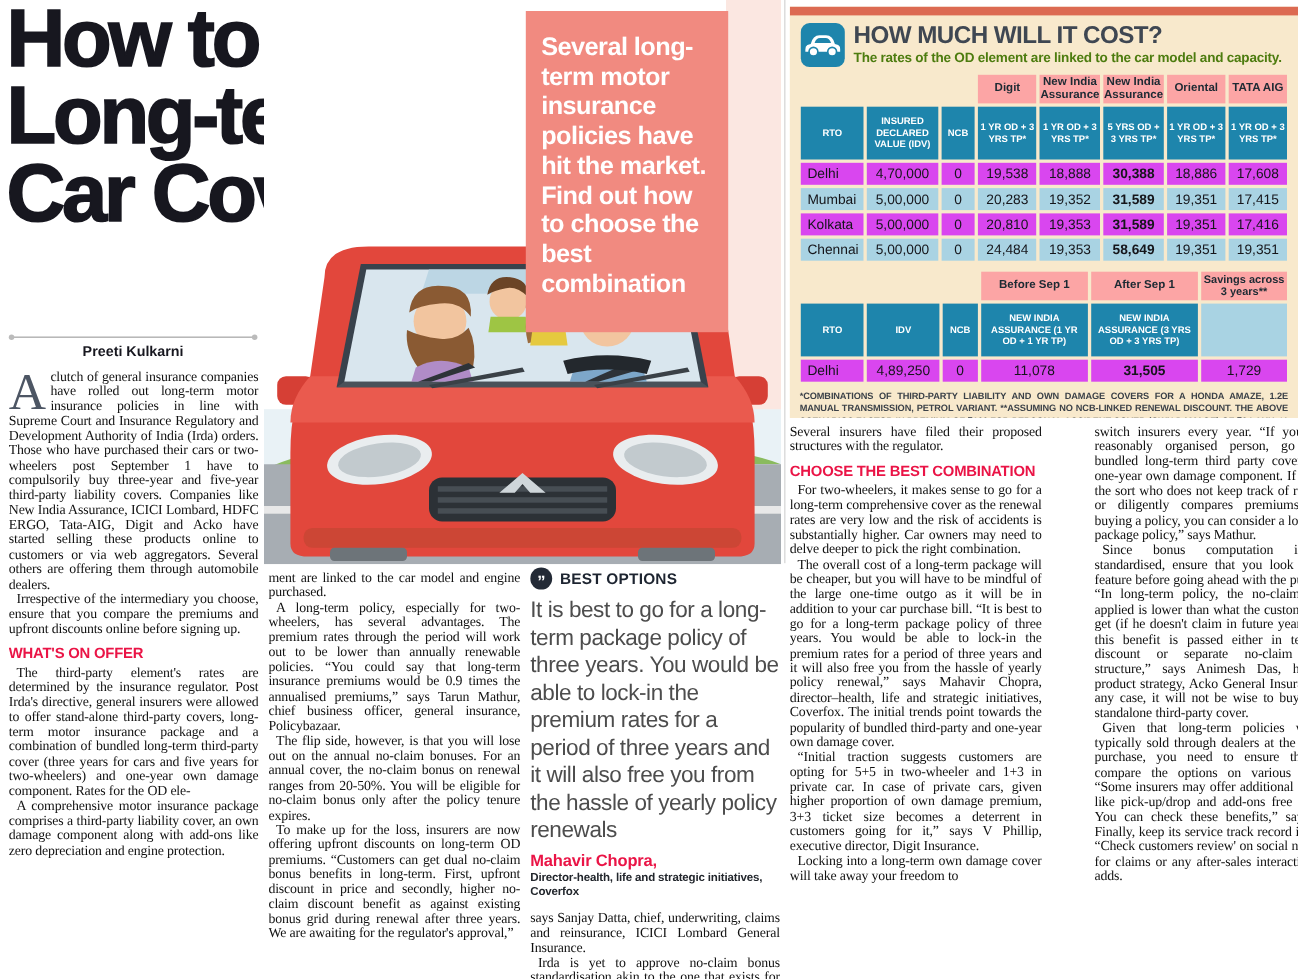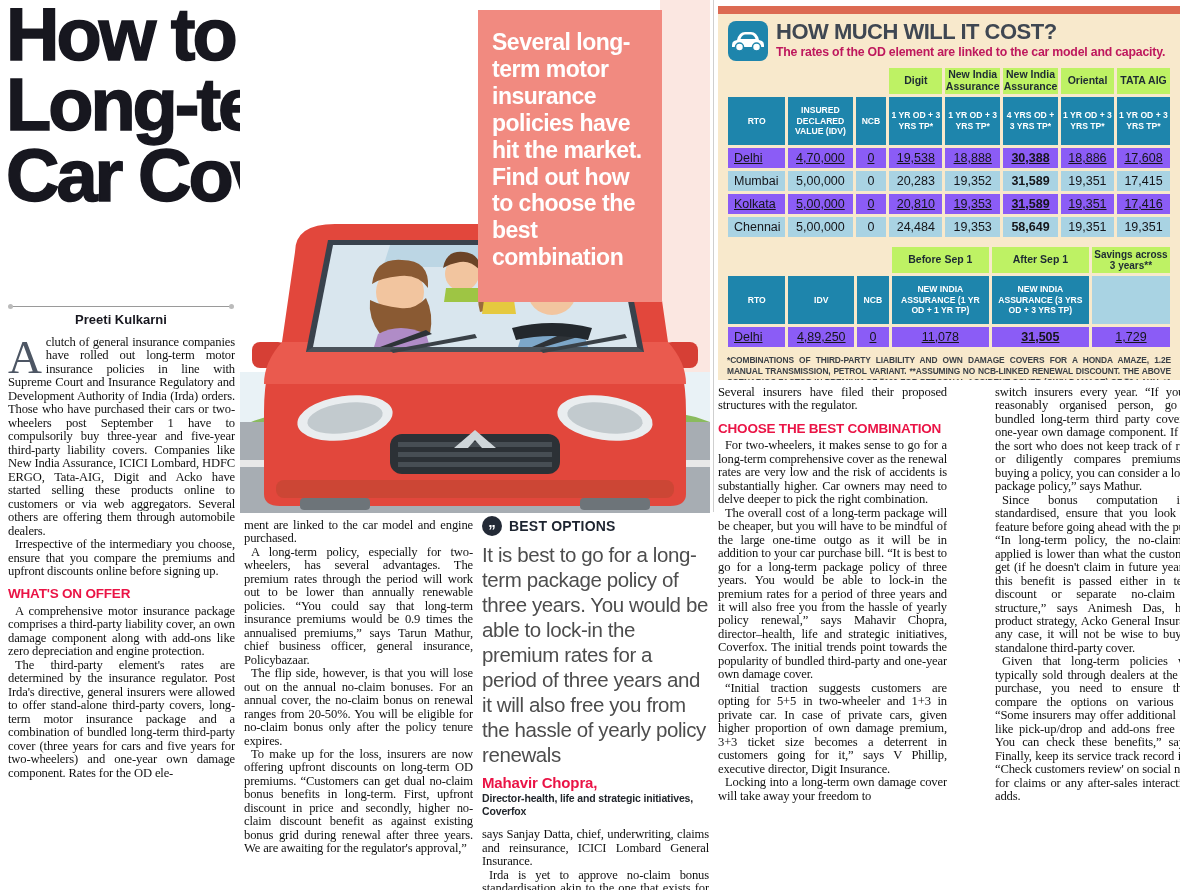--- a/index.html
+++ b/index.html
@@ -28,29 +28,29 @@
   .v-divider { position:absolute; left:713px; top:0; width:1px; height:512px; background:#cfcfcf; }
 
   
   .ig { position:absolute; left:718px; top:6px; width:462px; height:374px; background:#f8e9cc; overflow:hidden; }
   .ig-topbar { height:8px; background:#dc6a52; }
   .ig-head { display:flex; align-items:flex-start; gap:8px; padding:7px 10px 4px 10px; }
   .ig-caricon { flex:0 0 40px; width:40px; height:40px; background:#1e85ac; border-radius:8px;
                 display:flex; align-items:center; justify-content:center; }
   .ig-title { font-family:"Liberation Sans", sans-serif; font-weight:bold; font-size:22px;
               color:#3f4752; letter-spacing:-0.5px; line-height:1.0; }
-  .ig-sub { font-family:"Liberation Sans", sans-serif; font-size:12.3px; font-weight:bold; color:#be185d; margin-top:2px; letter-spacing:-0.2px;}
+  .ig-sub { font-family:"Liberation Sans", sans-serif; font-size:12.3px; font-weight:bold; color:#4d7c0f; margin-top:2px; letter-spacing:-0.2px;}
   table.igt { border-collapse:separate; border-spacing:3px; table-layout:fixed; margin:0 7px; }
   table.igt td { font-family:"Liberation Sans", sans-serif; text-align:center; vertical-align:middle; overflow:hidden; }
-  td.grp { background:#bef264; color:#1d2a33; font-weight:bold; font-size:10.5px; line-height:1.1; height:26px; }
+  td.grp { background:#fca5a5; color:#1d2a33; font-weight:bold; font-size:10.5px; line-height:1.1; height:26px; }
   td.sav { font-size:10px; }
   td.hdr { background:#1e85ac; color:#fff; font-weight:bold; font-size:8.6px; line-height:1.25; height:48px; padding:1px 2px; }
   td.blank { background:transparent; }
   td.lb { background:#a9d3e3; }
-  tr.olive td { background:#8b5cf6;text-decoration:underline; }
+  tr.olive td { background:#d946ef; }
   tr.blue td  { background:#a9d3e3; }
   tr.drow td { font-size:12.5px; color:#15151a; height:20px; }
   tr.drow td.city { text-align:left; padding-left:6px; }
   tr.drow td.bcol { font-weight:bold; }
   .ig-foot { font-family:"Liberation Sans", sans-serif; font-weight:bold; font-size:8.4px; line-height:1.3;
              color:#3b4148; padding:5px 9px 1px 9px; text-align:justify; text-align-last:right; letter-spacing:-0.1px;}
 
   
   .col { position:absolute; overflow:hidden; font-size:12.6px; line-height:1.07; text-align:justify; letter-spacing:-0.15px; }
   .col p { margin:0; text-indent:7px; }
@@ -197,21 +197,21 @@
               <td class="grp">New India Assurance</td>
               <td class="grp">Oriental</td>
               <td class="grp">TATA AIG</td>
             </tr>
             <tr>
               <td class="hdr">RTO</td>
               <td class="hdr">INSURED DECLARED VALUE (IDV)</td>
               <td class="hdr">NCB</td>
               <td class="hdr">1 YR OD + 3 YRS TP*</td>
               <td class="hdr">1 YR OD + 3 YRS TP*</td>
-              <td class="hdr">4 YRS OD + 3 YRS TP*</td>
+              <td class="hdr">5 YRS OD + 3 YRS TP*</td>
               <td class="hdr">1 YR OD + 3 YRS TP*</td>
               <td class="hdr">1 YR OD + 3 YRS TP*</td>
             </tr>
             <tr class="drow olive">
               <td class="city">Delhi</td>
               <td>4,70,000</td>
               <td>0</td>
               <td>19,538</td>
               <td>18,888</td>
               <td class="bcol">30,388</td>
@@ -288,22 +288,22 @@
         </table>
       </div>
     <div class="ig-foot"><span>*COMBINATIONS OF THIRD-PARTY LIABILITY AND OWN DAMAGE COVERS FOR A HONDA AMAZE, 1.2E MANUAL TRANSMISSION, PETROL VARIANT. **ASSUMING NO NCB-LINKED RENEWAL DISCOUNT. THE ABOVE SCENARIOS FACTOR IN PREMIUM OF ₹100 FOR PERSONAL ACCIDENT COVER (OWN DAMAGE) OF ₹2 LAKH. *1 YEAR OWN DAMAGE(OD) AND 3 YEARS THIRD PARTY(TP). ALL THE PREMIUM AND IDV FIGURES ARE IN ₹. </span></div>
 
   </div>
 
   <div class="col" id="col1">
       <p class="dropp"><span class="dropcap">A</span>clutch of general insurance companies have rolled out long-term motor insurance policies in line with Supreme Court and Insurance Regulatory and Development Authority of India (Irda) orders. Those who have purchased their cars or two-wheelers post September 1 have to compulsorily buy three-year and five-year third-party liability covers. Companies like New India Assurance, ICICI Lombard, HDFC ERGO, Tata-AIG, Digit and Acko have started selling these products online to customers or via web aggregators. Several others are offering them through automobile dealers.</p>
       <p>Irrespective of the intermediary you choose, ensure that you compare the premiums and upfront discounts online before signing up.</p>
       <div class="sec-head">WHAT'S ON OFFER</div>
+      <p>The third-party element's rates are determined by the insurance regulator. Post Irda's directive, general insurers were allowed to offer stand-alone third-party covers, long-term motor insurance package and a combination of bundled long-term third-party cover (three years for cars and five years for two-wheelers) and one-year own damage component. Rates for the OD ele-</p>
       <p>A comprehensive motor insurance package comprises a third-party liability cover, an own damage component along with add-ons like zero depreciation and engine protection.</p>
-      <p>The third-party element's rates are determined by the insurance regulator. Post Irda's directive, general insurers were allowed to offer stand-alone third-party covers, long-term motor insurance package and a combination of bundled long-term third-party cover (three years for cars and five years for two-wheelers) and one-year own damage component. Rates for the OD ele-</p>
     </div>
   <div class="col" id="col2">
       <p class="noind">ment are linked to the car model and engine purchased.</p>
       <p>A long-term policy, especially for two-wheelers, has several advantages. The premium rates through the period will work out to be lower than annually renewable policies. “You could say that long-term insurance premiums would be 0.9 times the annualised premiums,” says Tarun Mathur, chief business officer, general insurance, Policybazaar.</p>
       <p>The flip side, however, is that you will lose out on the annual no-claim bonuses. For an annual cover, the no-claim bonus on renewal ranges from 20-50%. You will be eligible for no-claim bonus only after the policy tenure expires.</p>
       <p>To make up for the loss, insurers are now offering upfront discounts on long-term OD premiums. “Customers can get dual no-claim bonus benefits in long-term. First, upfront discount in price and secondly, higher no-claim discount benefit as against existing bonus grid during renewal after three years. We are awaiting for the regulator's approval,”</p>
     </div>
 
   <div class="col" id="col3">
     <div class="q-label-row">

